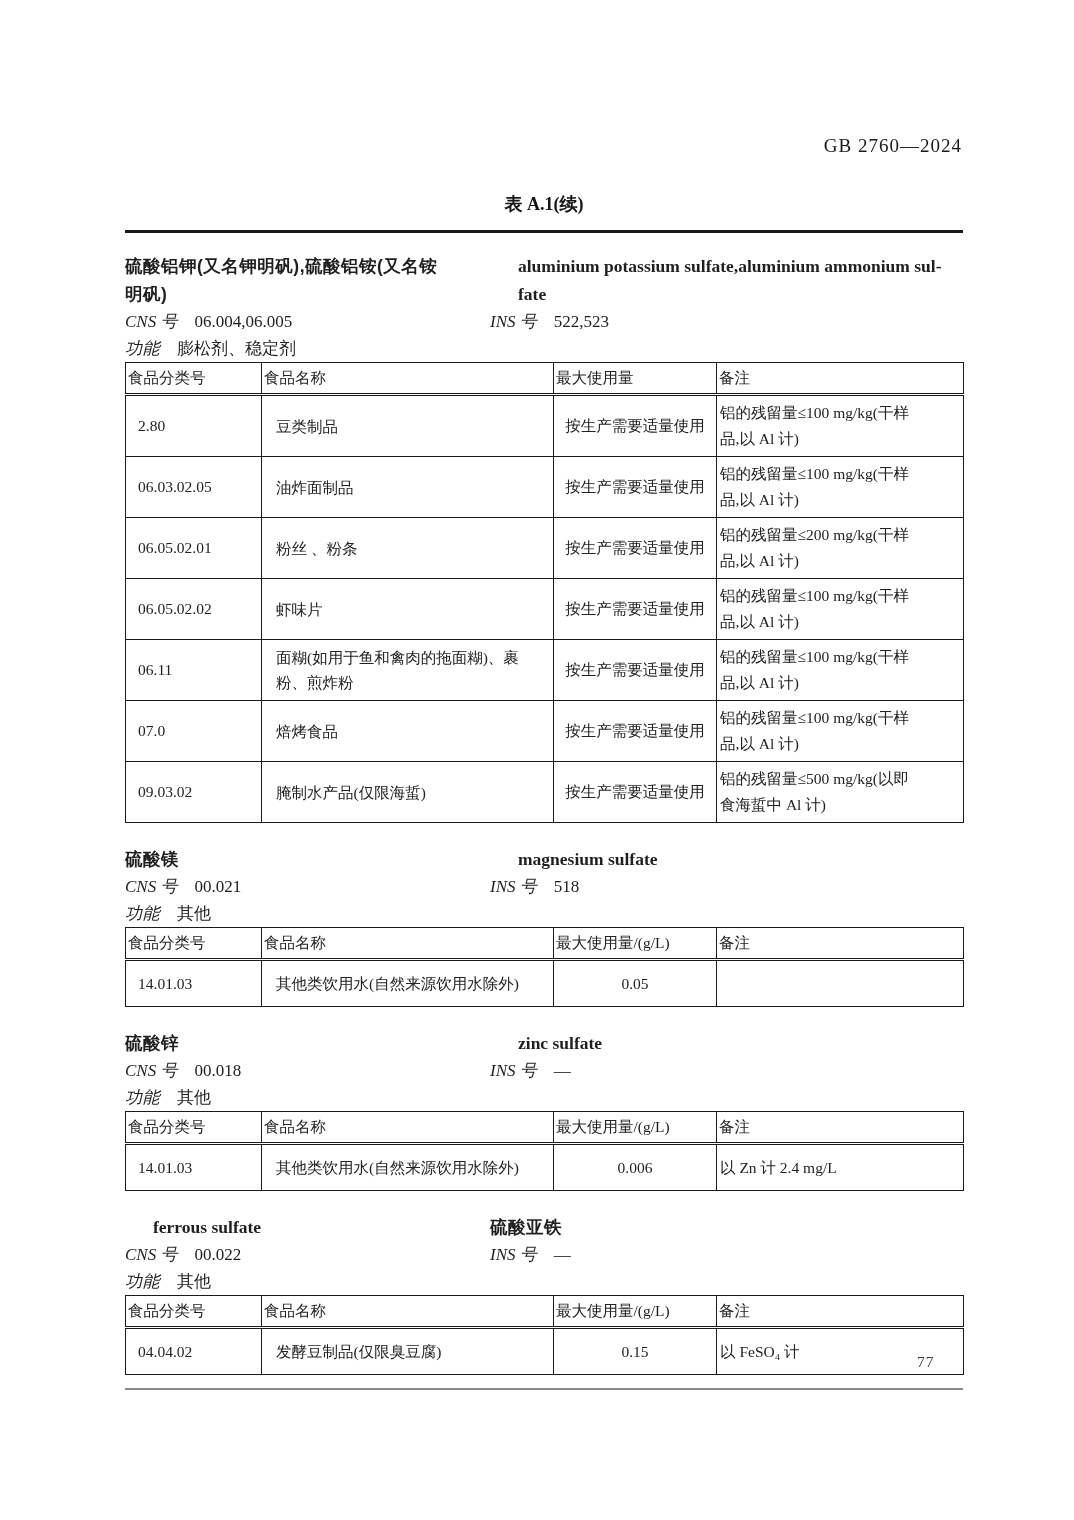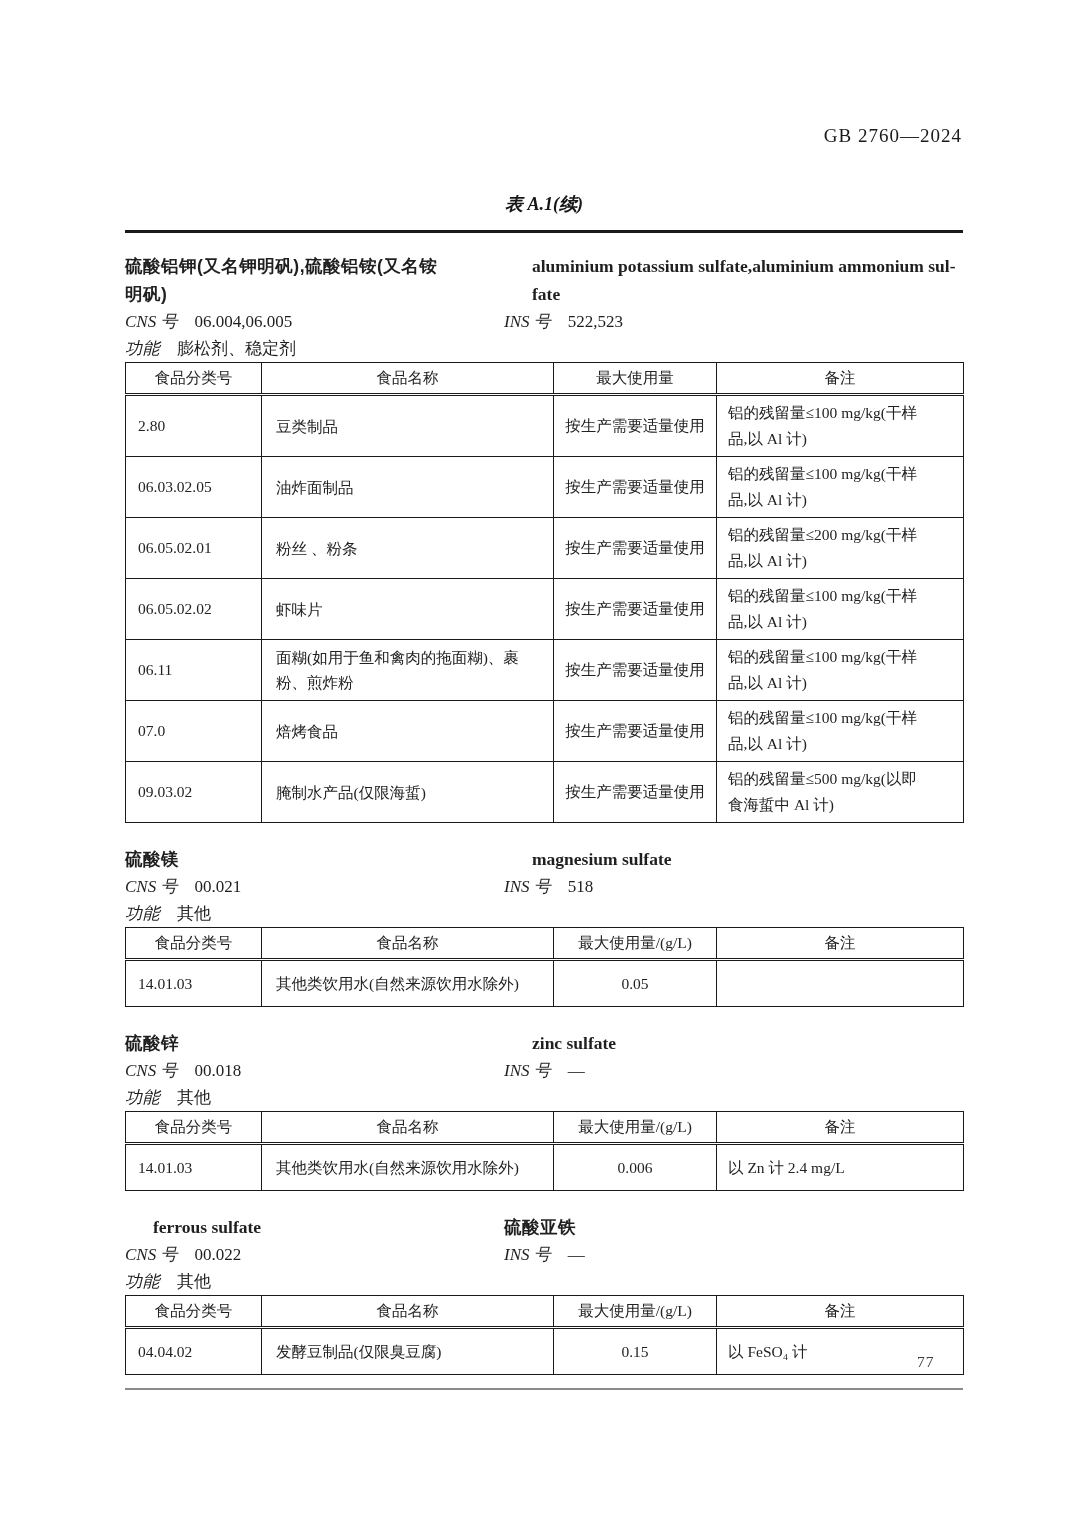--- a/index.html
+++ b/index.html
@@ -1,56 +1,56 @@
 <!DOCTYPE html>
 <html><head>
 <meta charset="utf-8">
 <style>
   html,body {margin:0; padding:0; background:#ffffff;}
   .page {
     position:relative; width:1074px; height:1520px; background:#ffffff;
     font-family:"Liberation Serif","DejaVu Serif",serif; color:#1f1f1f; overflow:hidden;
   }
   .doc-code {
-    position:absolute; top:125px; right:112px;
+    position:absolute; top:135px; right:112px;
     font-size:19px; letter-spacing:1px; color:#1a1a1a;
   }
   .tbl-title {
     position:absolute; top:192px; left:125px; width:838px;
-    text-align:center; font-size:18px; font-weight:bold; color:#161616;font-style:italic;
+    text-align:center; font-size:18px; font-weight:bold; color:#161616;
   }
   .tbl-title .cont {font-weight:bold;}
   .top-rule {
     position:absolute; top:230px; left:125px; width:838px; height:2.5px; background:#1a1a1a;
   }
   .content {position:absolute; top:252px; left:125px; width:838px;}
   section {margin:0 0 22px 0;}
-  .two-col {display:grid; grid-template-columns:365px 473px;gap:14px;}
+  .two-col {display:grid; grid-template-columns:365px 473px;}
   .name {font-size:17.5px; font-weight:700; line-height:28px; white-space:pre-line;}
   .name-zh {font-family:"Liberation Sans","DejaVu Sans",sans-serif; letter-spacing:0.5px;}
   .name-en {font-family:Liberation Serif, serif;margin-left:28px;}
   .meta {font-size:17px; line-height:27px;}
   .meta .lbl {margin-right:17px;font-style:italic;}
   .meta .lbl-zh {font-family:"Liberation Sans","DejaVu Sans",sans-serif; letter-spacing:0.5px;}
   table {
     border-collapse:collapse; width:838px; table-layout:fixed;
     font-size:15.5px; color:#222; border:1.5px solid #1a1a1a; margin-top:0;
   }
   th, td {border:1px solid #1a1a1a;}
   thead th {
-    height:30px; font-weight:normal; text-align:center;
+    height:30px; font-weight:normal; text-align:left;
     border-bottom:3px double #1a1a1a; padding:0 2px;
   }
   table.big tbody td {height:58px;}
   table.small tbody td {height:43px;}
   td {vertical-align:middle;}
   td.c0 {padding-left:12px; text-align:left;}
   td.c1 {padding-left:14px; padding-right:6px; text-align:left; white-space:pre-line; line-height:25px;}
   td.c2 {text-align:center;}
-  td.c3 {padding-left:11px; padding-right:5px; text-align:left; white-space:pre-line; line-height:26px;}
+  td.c3 {padding-left:3px; padding-right:5px; text-align:left; white-space:pre-line; line-height:26px;}
   .bottom-rule {
     position:absolute; top:1388px; left:125px; width:838px; height:1.5px; background:#8a8a8a;
   }
   .page-num {
     position:absolute; top:1353px; left:917px;
     font-size:15.5px; color:#3c3c3c; letter-spacing:1px;
   }
 </style>
 </head>
 <body>

